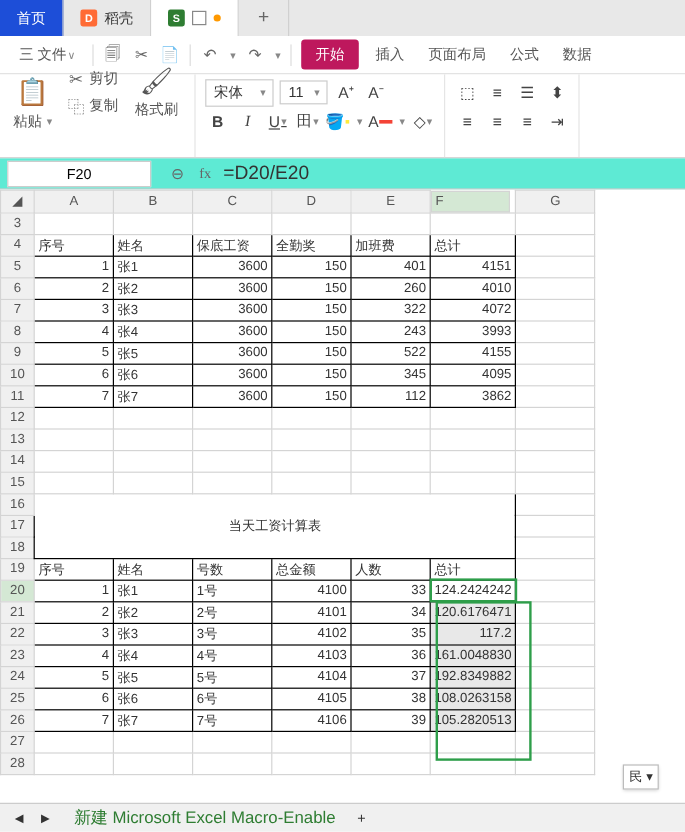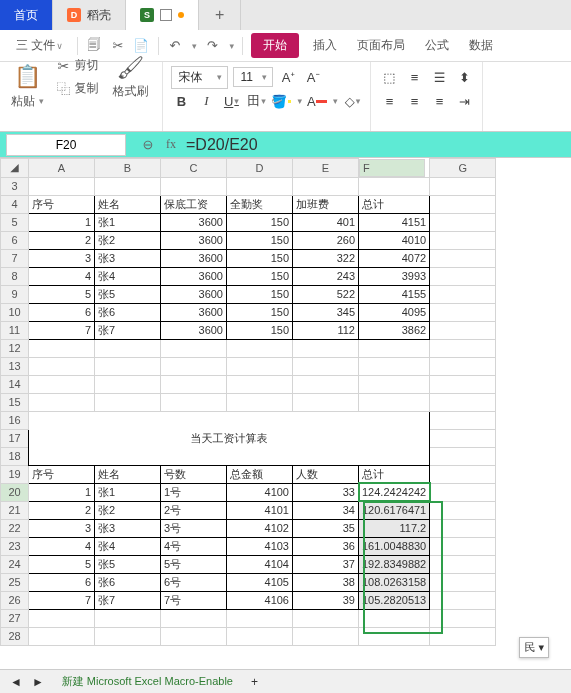--- a/index.html
+++ b/index.html
@@ -46,21 +46,21 @@
 .grid th.rowh{width:28px}
 .grid th.colh{width:66px}
 .grid th.colh.sel{background:#d4e8d4}
 .corner{width:28px;background:#f0f0f0}
 .tar{text-align:right}
 .bordered td{border:1px solid #000}
 .merged{text-align:center;font-size:13px}
 .gsel{background:#e8e8e8!important}
 .selbox{position:absolute;border:2px solid #2e9e4a;pointer-events:none}
 .sheettabs{display:flex;align-items:center;background:#f0f0f0;border-top:1px solid #ccc;height:24px;padding:0 10px;gap:10px;position:absolute;bottom:0;left:0;right:0}
-.sheettab{color:#2e7d32;font-size:11px;padding:2px 8px}
+.sheettab{color:#2e7d32;font-size:14px;padding:2px 8px}
 .popup{position:absolute;right:22px;bottom:30px;background:#fff;border:1px solid #bbb;padding:2px 4px;font-size:11px;box-shadow:0 1px 3px rgba(0,0,0,.2)}
 </style>
 </head>
 <body>
 
 <div class="tabs">
   <div class="tab active">首页</div>
   <div class="tab">
       <span class="tab-icon-d">D</span>
       <span>稻壳</span>

